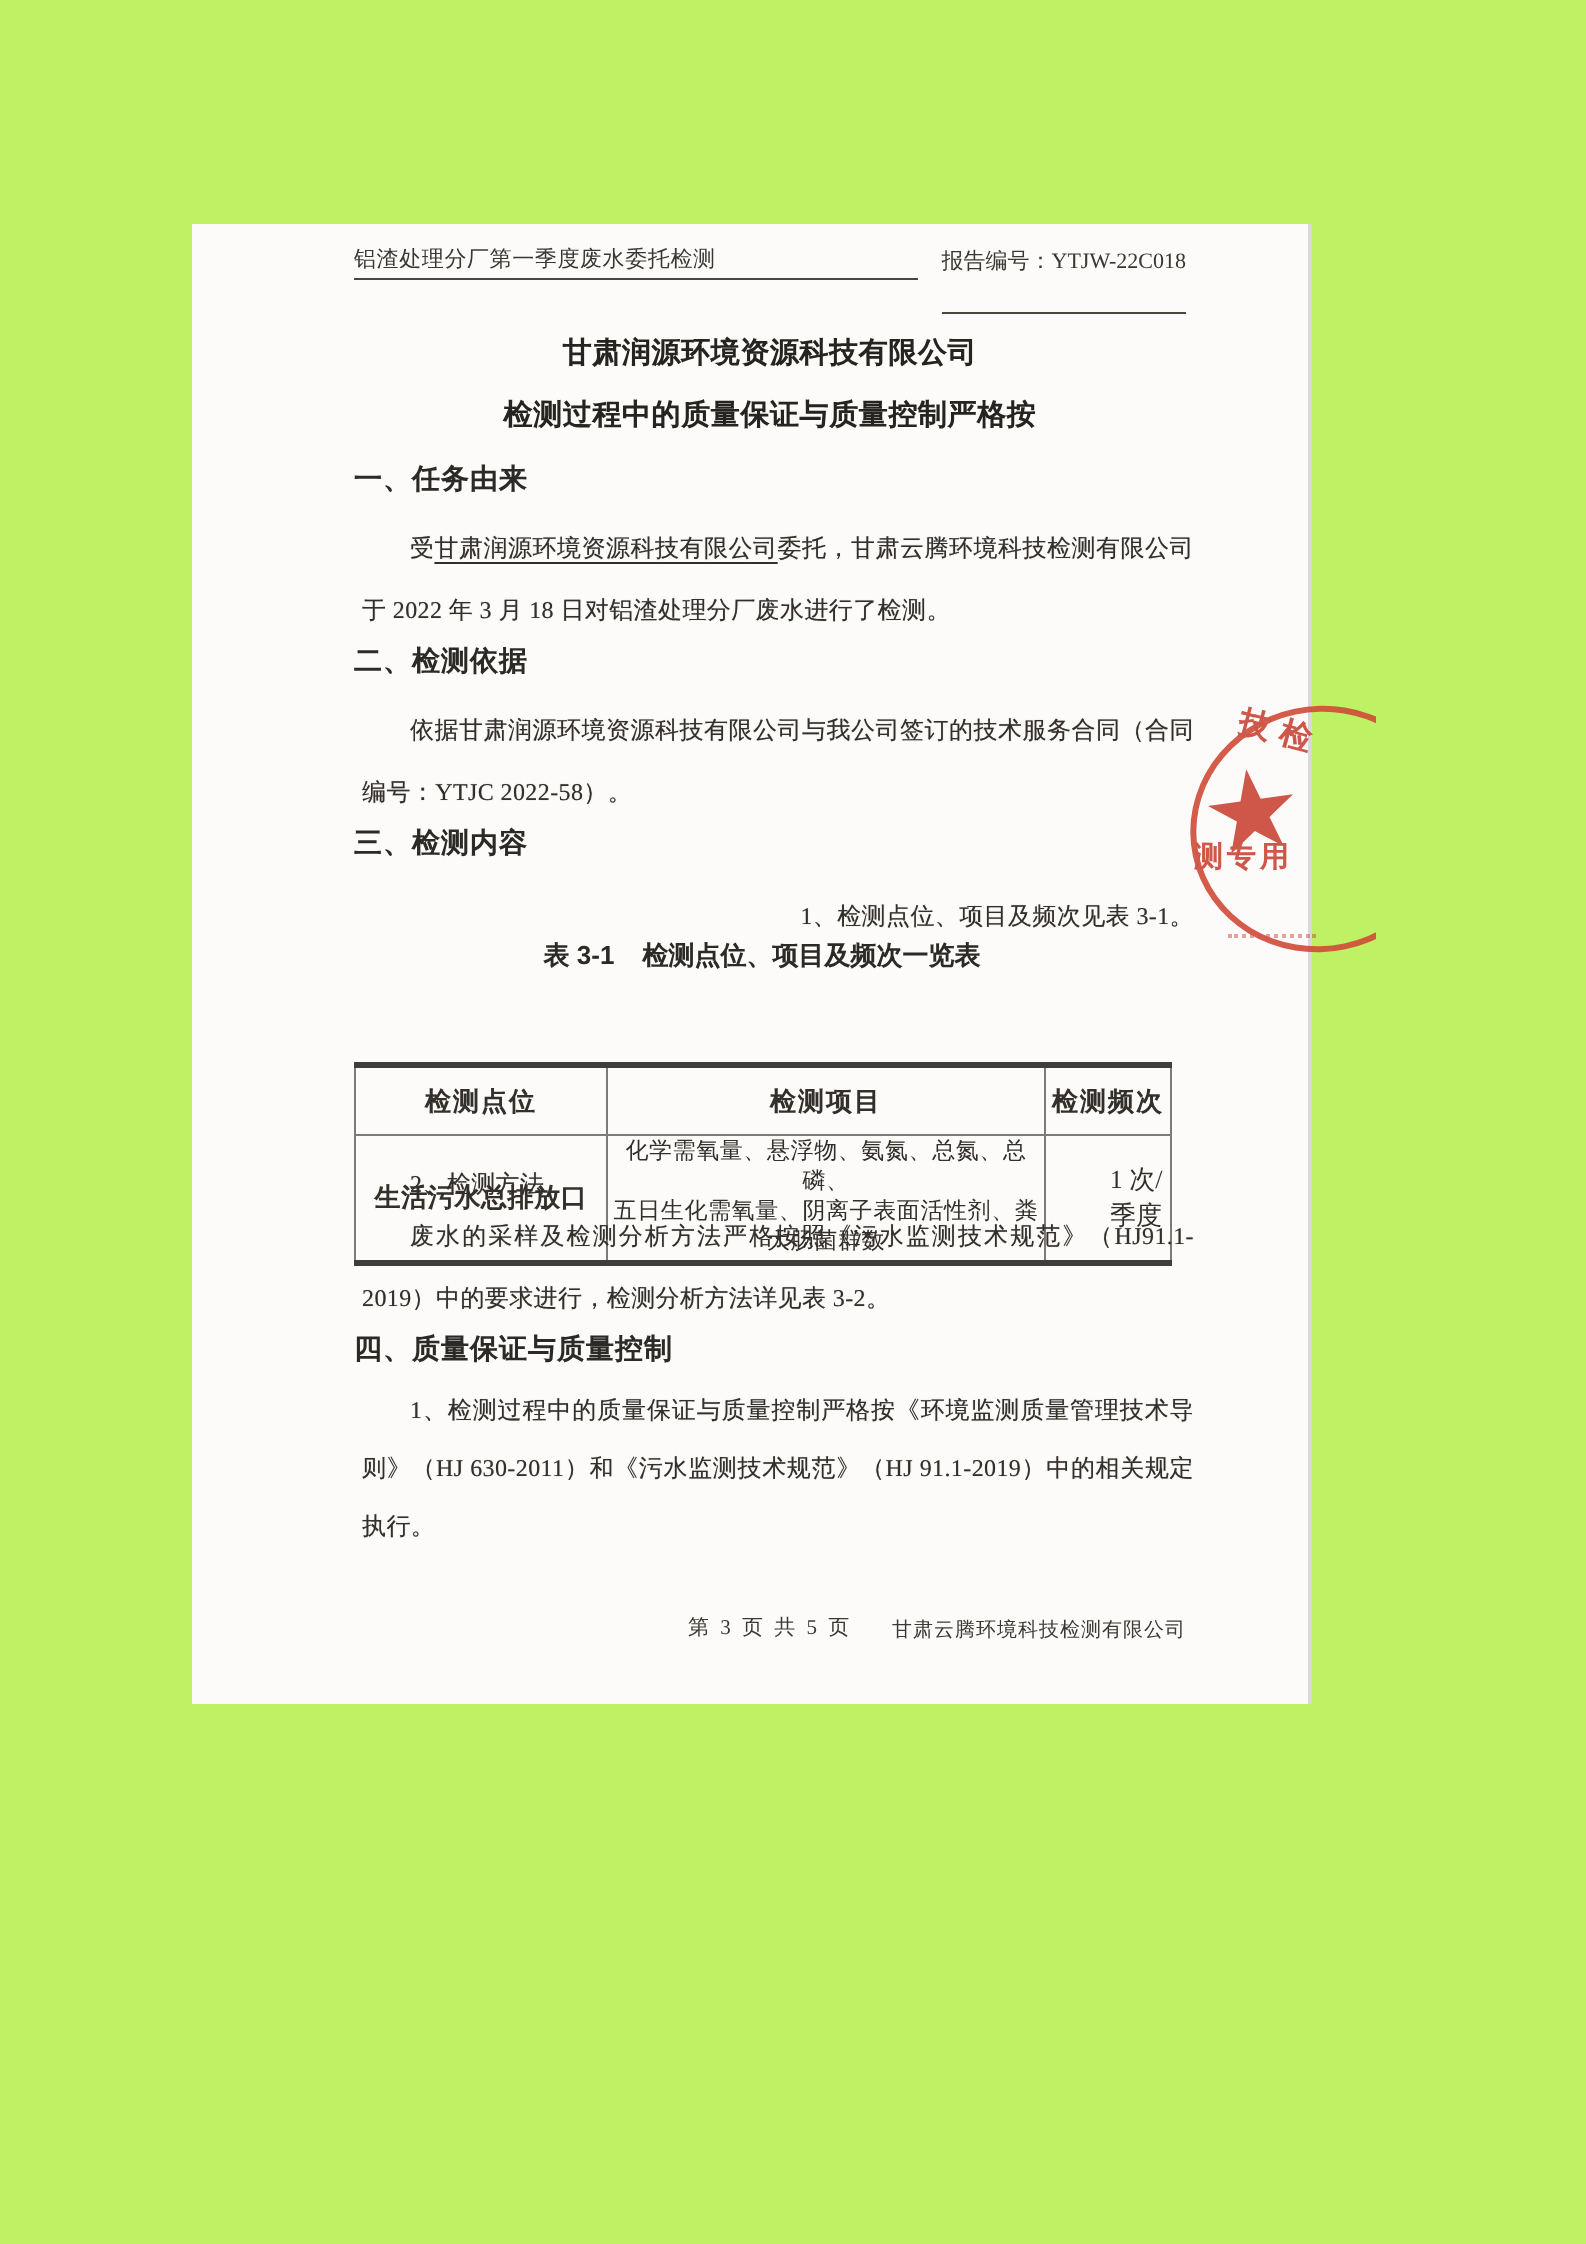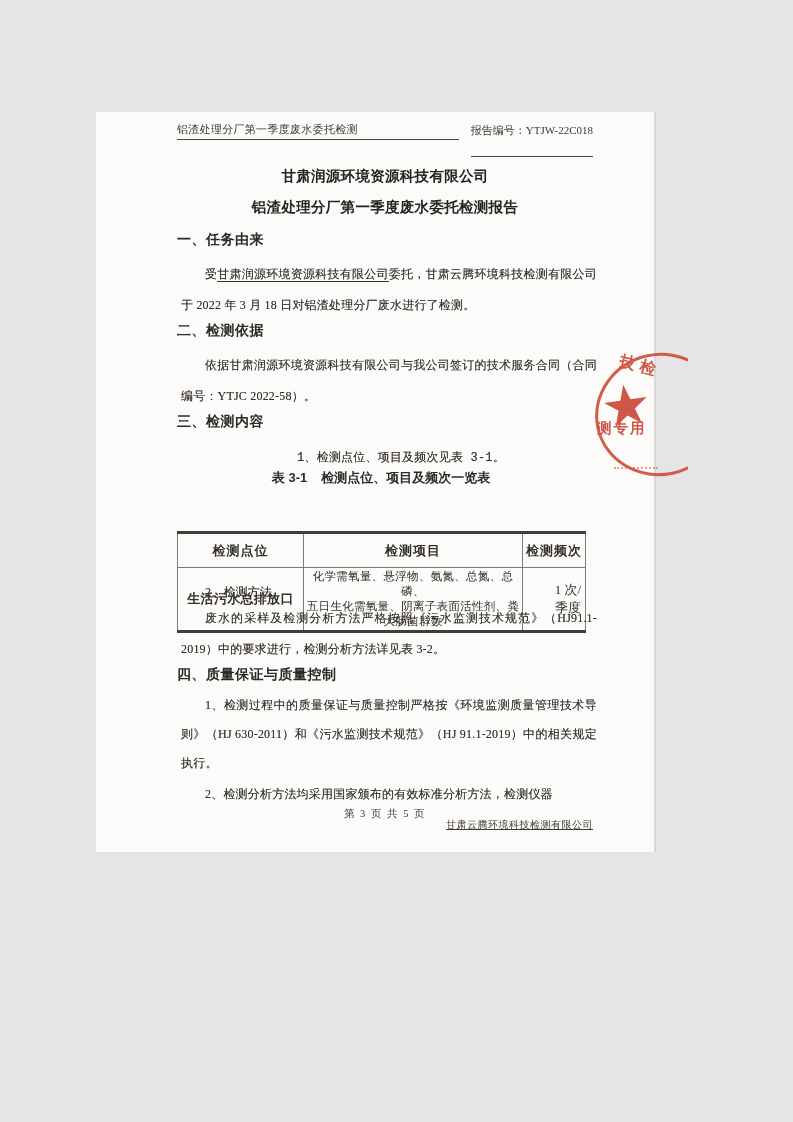--- a/index.html
+++ b/index.html
@@ -1,16 +1,16 @@
 <!DOCTYPE html>
 <html><head>
 <meta charset="utf-8">
 <style>
   html,body{margin:0;padding:0;background:#ffffff;}
-  .page{position:relative;width:793px;height:1122px;background:#e5e5e5;overflow:hidden;
+  .page{position:relative;width:793px;height:1122px;background:#bef264;overflow:hidden;
         font-family:"Liberation Serif","DejaVu Serif",serif;color:#33302c;}
   .scan-area{position:absolute;left:96px;top:112px;width:558px;height:740px;
              background:#fcfbf9;border-right:2.5px solid #d8d8da;}
   
   .hdr{position:absolute;left:177px;top:122px;width:416px;height:18px;font-size:11px;color:#3a3733;}
   .hdr-left{position:absolute;left:0;top:0;width:282px;padding-bottom:2px;
             border-bottom:1.2px solid #4a4741;letter-spacing:.3px;white-space:nowrap;}
   .hdr-right{position:absolute;right:0;top:1px;padding-bottom:18px;border-bottom:1.2px solid #4a4741;white-space:nowrap;}
   
   .title{position:absolute;left:177px;width:416px;text-align:center;font-weight:bold;
@@ -19,21 +19,21 @@
   .t1{top:167px;}
   .t2{top:198px;}
   
   .h{position:absolute;left:177px;margin:0;font-size:14px;font-weight:bold;color:#2c2a27;
      letter-spacing:.5px;font-family:"Liberation Sans","DejaVu Sans",sans-serif;white-space:nowrap;}
   .s1h{top:231px;} .s2h{top:322px;} .s3h{top:413px;} .s4h{top:666px;}
   
   .para{position:absolute;left:181px;width:416px;margin:0;font-size:12px;line-height:31px;
         text-align:justify;text-indent:2em;letter-spacing:.2px;color:#33302c;
         text-shadow:0 0 .4px rgba(70,64,58,.55);}
-  .s1p{top:259px;} .s2p{top:350px;} .s3i1{top:443px;white-space:nowrap;text-align:center;font-family:Liberation Mono, monospace;}
+  .s1p{top:259px;} .s2p{top:350px;} .s3i1{top:443px;white-space:nowrap;text-align:right;}
   .s3i2{top:577px;white-space:nowrap;text-align:left;} .s3p2{top:603px;}
   .s4p1{top:691px;line-height:29px;} .s4p2{top:779px;white-space:nowrap;text-align:left;}
   .u{text-decoration:underline;text-underline-offset:2.5px;}
   
   .caption{position:absolute;left:177px;top:469px;width:408px;text-align:center;font-weight:bold;
            font-size:13px;color:#2c2a27;font-family:"Liberation Sans","DejaVu Sans",sans-serif;}
   .caption .cap-text{margin-left:14px;}
   
   table.t31{position:absolute;left:177px;top:492px;width:408px;border-collapse:collapse;
             border-top:3px solid #403e3a;border-bottom:3px solid #403e3a;
@@ -42,21 +42,21 @@
   table.t31 th{border:1.2px solid #7d7b78;height:31px;font-size:13px;font-weight:bold;
                font-family:"Liberation Sans","DejaVu Sans",sans-serif;letter-spacing:1px;}
   table.t31 td{border:1.2px solid #7d7b78;height:33px;text-align:center;vertical-align:middle;}
   .col-point{width:126px;} .col-items{width:219px;} .col-freq{width:63px;}
   td.point-cell{font-size:13px;letter-spacing:.3px;font-weight:bold;}
   td.items-cell div{font-size:11.5px;line-height:15px;letter-spacing:.3px;}
   td.freq-cell{font-size:13px;padding-left:29px;}
   
   .footer{position:absolute;left:177px;top:807px;width:416px;height:16px;font-size:10.5px;color:#3c3935;}
   .pginfo{position:absolute;left:0;top:0;width:100%;text-align:center;letter-spacing:1.5px;}
-  .company{position:absolute;right:0;top:11px;font-size:10px;letter-spacing:.5px;text-decoration:underline;}
+  .company{position:absolute;right:0;top:1px;font-size:10px;letter-spacing:.5px;}
   
   .stamp{position:absolute;left:594px;top:344px;width:94px;height:141px;overflow:hidden;
          z-index:5;color:#c94536;filter:blur(.35px) opacity(.9);
          font-family:"Liberation Sans","DejaVu Sans",sans-serif;}
   .stamp-circle{position:absolute;left:1px;top:9px;width:124px;height:117px;
                 border:3.5px solid #cf4a38;border-radius:50%;transform:rotate(-12deg);}
   .stamp-star{position:absolute;left:7px;top:34px;font-size:56px;line-height:1;
               transform:rotate(-8deg);color:#c94536;}
   .stamp-arc{position:absolute;left:25px;top:12px;font-size:16px;font-weight:bold;
              letter-spacing:5px;transform:rotate(15deg);white-space:nowrap;}
@@ -70,21 +70,21 @@
 
 <div class="page">
   <div class="scan-area"></div>
 
   <div class="hdr">
     <span class="hdr-left">铝渣处理分厂第一季度废水委托检测</span>
     <span class="hdr-right"><span>报告编号：</span><span>YTJW-22C018</span></span>
   </div>
 
   <div class="title t1">甘肃润源环境资源科技有限公司</div>
-  <div class="title t2">铝渣处理分厂第一季度废水委托检测报告</div>
+  <div class="title t2">检测过程中的质量保证与质量控制严格按</div>
 
   <p class="h s1h">一、任务由来</p>
   <p class="para s1p"><span>受</span><span class="u">甘肃润源环境资源科技有限公司</span><span>委托，甘肃云腾环境科技检测有限公司于 2022 年 3 月 18 日对铝渣处理分厂废水进行了检测。</span></p>
 
   <p class="h s2h">二、检测依据</p>
   <p class="para s2p">依据甘肃润源环境资源科技有限公司与我公司签订的技术服务合同（合同编号：YTJC 2022-58）。</p>
 
   <p class="h s3h">三、检测内容</p>
   <p class="para s3i1">1、检测点位、项目及频次见表 3-1。</p>
 
@@ -113,21 +113,20 @@
         <td class="freq-cell">1 次/季度</td>
       </tr>
     </tbody>
   </table>
 
   <p class="para s3i2">2、检测方法</p>
   <p class="para s3p2">废水的采样及检测分析方法严格按照《污水监测技术规范》（HJ91.1-2019）中的要求进行，检测分析方法详见表 3-2。</p>
 
   <p class="h s4h">四、质量保证与质量控制</p>
   <p class="para s4p1">1、检测过程中的质量保证与质量控制严格按《环境监测质量管理技术导则》（HJ 630-2011）和《污水监测技术规范》（HJ 91.1-2019）中的相关规定执行。</p>
-  <p class="para s4p2">2、检测分析方法均采用国家颁布的有效标准分析方法，检测仪器</p>
 
   <div class="footer">
     <span class="pginfo">第 3 页 共 5 页</span>
     <span class="company">甘肃云腾环境科技检测有限公司</span>
   </div>
 
   <div class="stamp">
     <div class="stamp-circle"></div>
     <div class="stamp-star">★</div>
     <div class="stamp-arc">技检</div>

